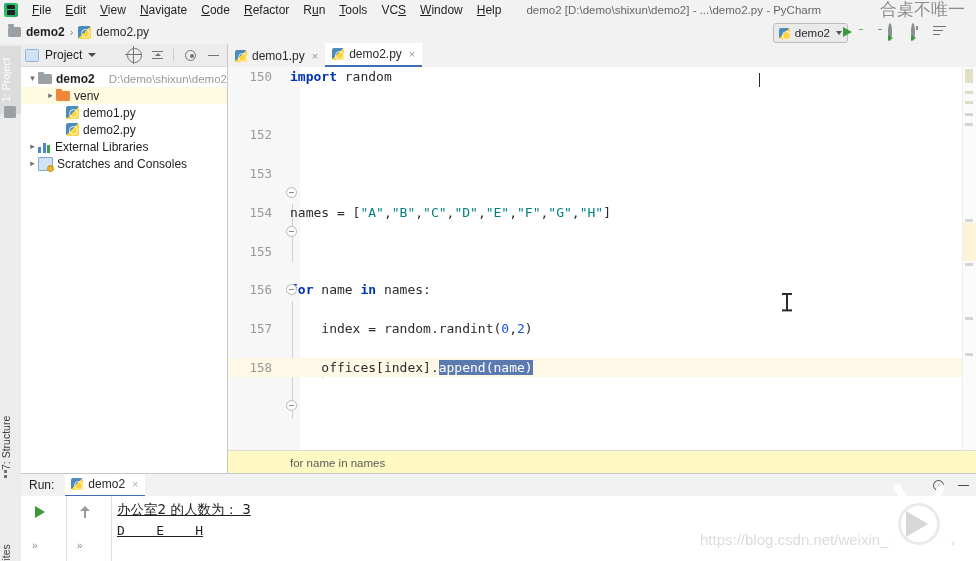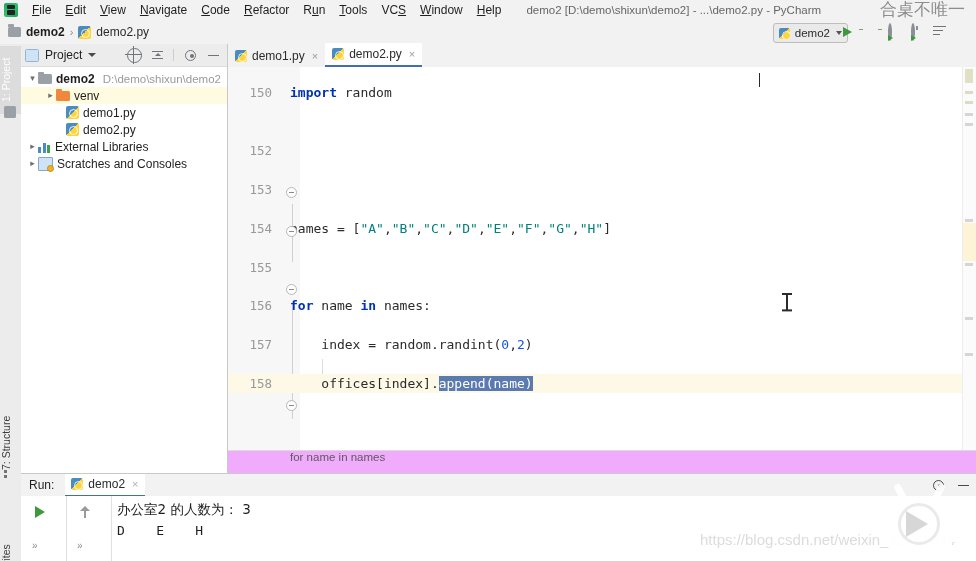--- a/index.html
+++ b/index.html
@@ -206,21 +206,21 @@
   .ti-lib i{display:block;width:3px;background:#4b8bbe;}
   .ti-sc{
     width:13px;height:12px;background:#cfe3f5;border:1px solid #7fa8cc;border-radius:1px;
   }
   .ti-sc::after{
     content:"";position:absolute;right:-2px;bottom:-2px;width:7px;height:7px;
     border-radius:50%;background:#f0b22a;border:1px solid #c88c12;box-sizing:border-box;
   }
   .tlabel{color:#1f1f1f;}
   .tlabel.bold{font-weight:bold;}
-  .tpath{color:#9a9a9a;margin-left:8px;font-size:11.5px;}
+  .tpath{color:#9a9a9a;margin-left:14px;font-size:11.5px;}
 
   
   .editor{
     position:absolute;left:228px;top:44px;width:748px;height:429px;background:#fff;
   }
   .tabbar{
     height:23px;background:#f2f2f2;display:flex;align-items:flex-end;
     border-bottom:1px solid #d9d9d9;
   }
   .etab{
@@ -235,21 +235,21 @@
     position:absolute;left:0;top:23px;width:748px;height:383px;background:#fff;
     overflow:hidden;
   }
   .gutter{
     position:absolute;left:0;top:0;width:56px;height:383px;
     background:#f7f7f7;border-right:1px solid #ededed;
   }
   .foldcol{
     position:absolute;left:56px;top:0;width:16px;height:383px;background:#f7f7f7;
   }
-  .codelines{position:absolute;left:0;top:16px;width:748px;}
+  .codelines{position:absolute;left:0;top:0;width:748px;}
   .ln{
     position:relative;height:19.4px;line-height:19.4px;
     font-family:"DejaVu Sans Mono","Liberation Mono",monospace;font-size:13px;
   }
   .ln.cur{background:#fdf9e6;}
   .lnum{
     position:absolute;left:0;width:44px;text-align:right;color:#999;
     font-family:"DejaVu Sans Mono","Liberation Mono",monospace;font-size:12.5px;
   }
   .lcode{position:absolute;left:62px;white-space:pre;color:#2b2b2b;}
@@ -276,22 +276,22 @@
   }
   .guideline{
     position:absolute;left:63.5px;width:1px;background:#d0d0d0;
   }
   .indentguide{
     position:absolute;width:1px;background:#dcdcdc;
   }
 
   .editbottom{
     position:absolute;left:0;top:406px;width:748px;height:23px;
-    background:#f0abfc;border-top:1px solid #dcdcdc;
-    display:flex;align-items:flex-start;
+    background:#fef9c3;border-top:1px solid #dcdcdc;
+    display:flex;align-items:center;
   }
   .crumb2{margin-left:62px;font-size:11.5px;color:#5c5c5c;}
 
   .stripe{
     position:absolute;right:0;top:23px;width:13px;height:383px;
     background:#fbfbfb;border-left:1px solid #ededed;
   }
   .stripe i{position:absolute;left:2px;width:8px;height:3px;display:block;}
   .stripe-top{
     position:absolute;right:0;top:23px;width:13px;height:12px;background:#f0f0f0;
@@ -339,21 +339,21 @@
   .rbtn-up::after{
     content:"";position:absolute;left:2px;top:1px;
     border-bottom:5px solid #9a9a9a;border-left:5px solid transparent;border-right:5px solid transparent;
   }
   .rchev{position:absolute;left:11px;top:44px;font-size:10px;color:#8a8a8a;letter-spacing:-1px;}
   .console{
     position:absolute;left:96px;top:0;width:850px;height:66px;
     font-family:"DejaVu Sans Mono","Liberation Mono",monospace;font-size:13px;
     color:#1f1f1f;padding-top:3px;
   }
-  .cline{height:21px;line-height:21px;white-space:pre;}
+  .cline{height:21px;line-height:21px;white-space:pre;text-decoration:underline;}
   .cline.cjk{font-family:"DejaVu Sans",sans-serif;font-size:13.5px;}
 
   
   .wm-url{
     position:absolute;left:700px;top:531px;font-size:15px;color:#dcdcdc;
     white-space:nowrap;pointer-events:none;
     font-family:"Liberation Sans",sans-serif;
   }
   .wm-logo{
     position:absolute;left:884px;top:483px;width:72px;height:64px;

